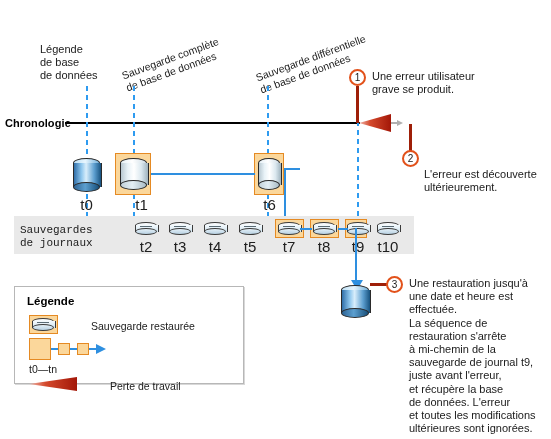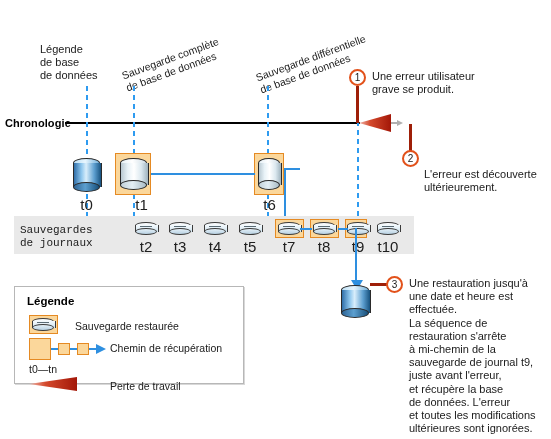--- a/index.html
+++ b/index.html
@@ -255,32 +255,31 @@
 <div id="legend">
   <div class="abs" id="legend-title" style="left:12px;top:8px;">Légende</div>
 
   <div class="hl abs" style="left:14px;top:28px;width:29px;height:19px;"></div>
   <div class="logcyl" style="left:17px;top:31px;">
     <div class="top"></div>
     <div class="body"></div>
     <div class="bot"></div>
     <div class="slit"></div>
   </div>
-  <div class="lg-txt" style="left:60px;top:33px;text-align:right;">Sauvegarde restaurée</div>
+  <div class="lg-txt" style="left:76px;top:33px;text-align:right;">Sauvegarde restaurée</div>
 
   <div class="hl abs" style="left:14px;top:51px;width:22px;height:22px;"></div>
   <div class="rp abs" style="left:36px;top:61px;width:7px;height:2px;"></div>
   <div class="hl abs" style="left:43px;top:56px;width:12px;height:12px;"></div>
   <div class="rp abs" style="left:55px;top:61px;width:7px;height:2px;"></div>
   <div class="hl abs" style="left:62px;top:56px;width:12px;height:12px;"></div>
   <div class="rp abs" style="left:74px;top:61px;width:7px;height:2px;"></div>
   <svg class="abs" style="left:81px;top:56px;" width="10" height="12" viewBox="0 0 10 12">
     <polygon points="10,6 0,1 0,11" fill="#2e8fe0"></polygon>
   </svg>
-  <div class="lg-txt" style="left:95px;top:55px;">Chemin de récupération</div>
 
   <div class="lg-txt" style="left:14px;top:76px;font-style:normal;">t0—tn</div>
 
   <svg class="abs" style="left:14px;top:89px;" width="62" height="16" viewBox="0 0 62 16">
     <defs>
       <linearGradient id="wlg2" x1="0" y1="0" x2="1" y2="0">
         <stop offset="0" stop-color="#f0b9ae"></stop>
         <stop offset="0.35" stop-color="#d4492c"></stop>
         <stop offset="1" stop-color="#a31708"></stop>
       </linearGradient>

